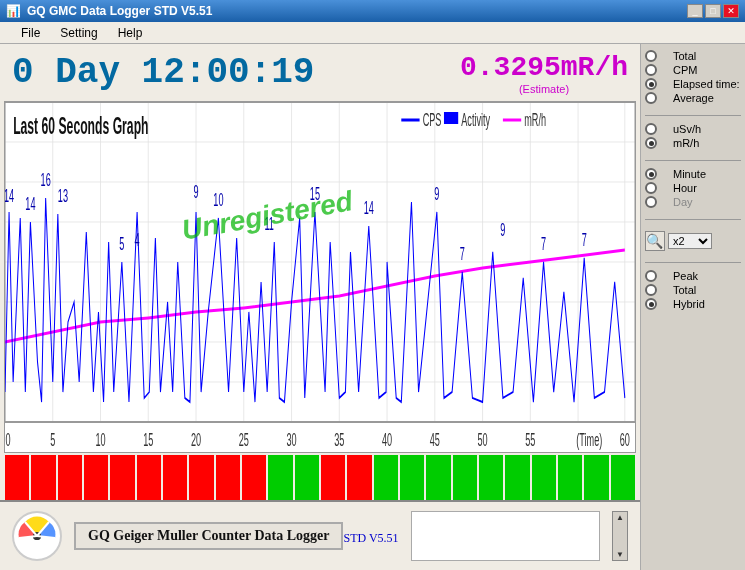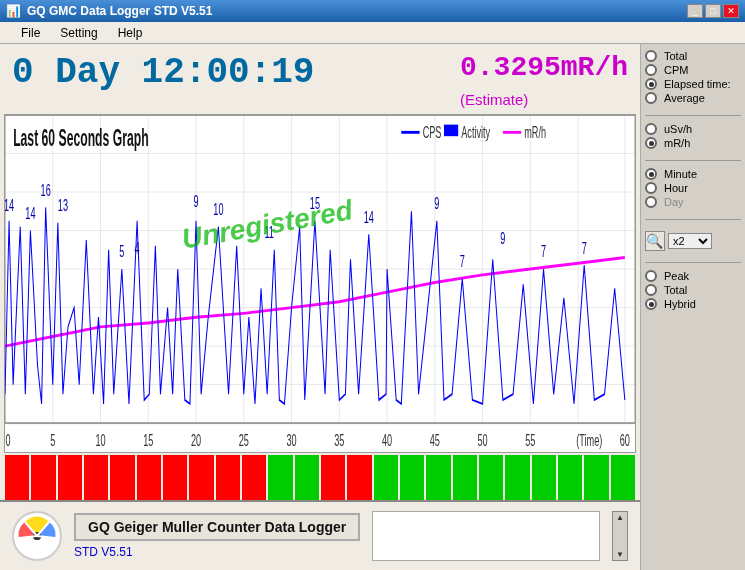--- a/index.html
+++ b/index.html
@@ -60,23 +60,22 @@
       text-align: right;
     }
     .radiation-value {
       color: #cc00cc;
       font-size: 28px;
       font-weight: bold;
       font-family: 'Courier New', monospace;
     }
     .radiation-estimate {
       color: #cc00cc;
-      font-size: 15px;
-      text-align: left;
-      margin-top: 8px;
+      font-size: 11px;
+      text-align: center;
     }
     
     .stats-bar {
       background: #e8e4dc;
       border-top: 1px solid #aaa;
       border-bottom: 1px solid #aaa;
       padding: 2px 8px;
       display: flex;
       justify-content: space-between;
       font-size: 11px;
@@ -124,22 +123,23 @@
       background: white;
       border: 2px solid #ccc;
       display: flex;
       align-items: center;
       justify-content: center;
       flex-shrink: 0;
     }
     
     .device-info {
       display: flex;
-      flex-direction: column;
-      align-items: flex-start;
+      flex-direction: row;
+      align-items: center;
+      font-family: Liberation Serif, serif;
     }
     .device-name {
       font-size: 14px;
       font-weight: bold;
       color: #111;
       background: #e8e4dc;
       border: 2px solid #aaa;
       padding: 4px 12px;
     }
     .device-version {
@@ -170,21 +170,21 @@
       width: 105px;
       background: #d4d0c8;
       border-left: 1px solid #aaa;
       padding: 6px 4px;
       display: flex;
       flex-direction: column;
       gap: 4px;
     }
     
     .radio-group { display: flex; flex-direction: column; gap: 2px; margin-bottom: 4px; }
-    .radio-item { display: flex; align-items: center; gap: 7px; font-size: 11px; cursor: pointer; }
+    .radio-item { display: flex; align-items: center; gap: 16px; font-size: 11px; cursor: pointer; }
     .radio-btn {
       width: 12px; height: 12px;
       border-radius: 50%;
       border: 2px solid #666;
       background: white;
       display: flex; align-items: center; justify-content: center;
       flex-shrink: 0;
     }
     .radio-btn.selected::after {
       content: '';

